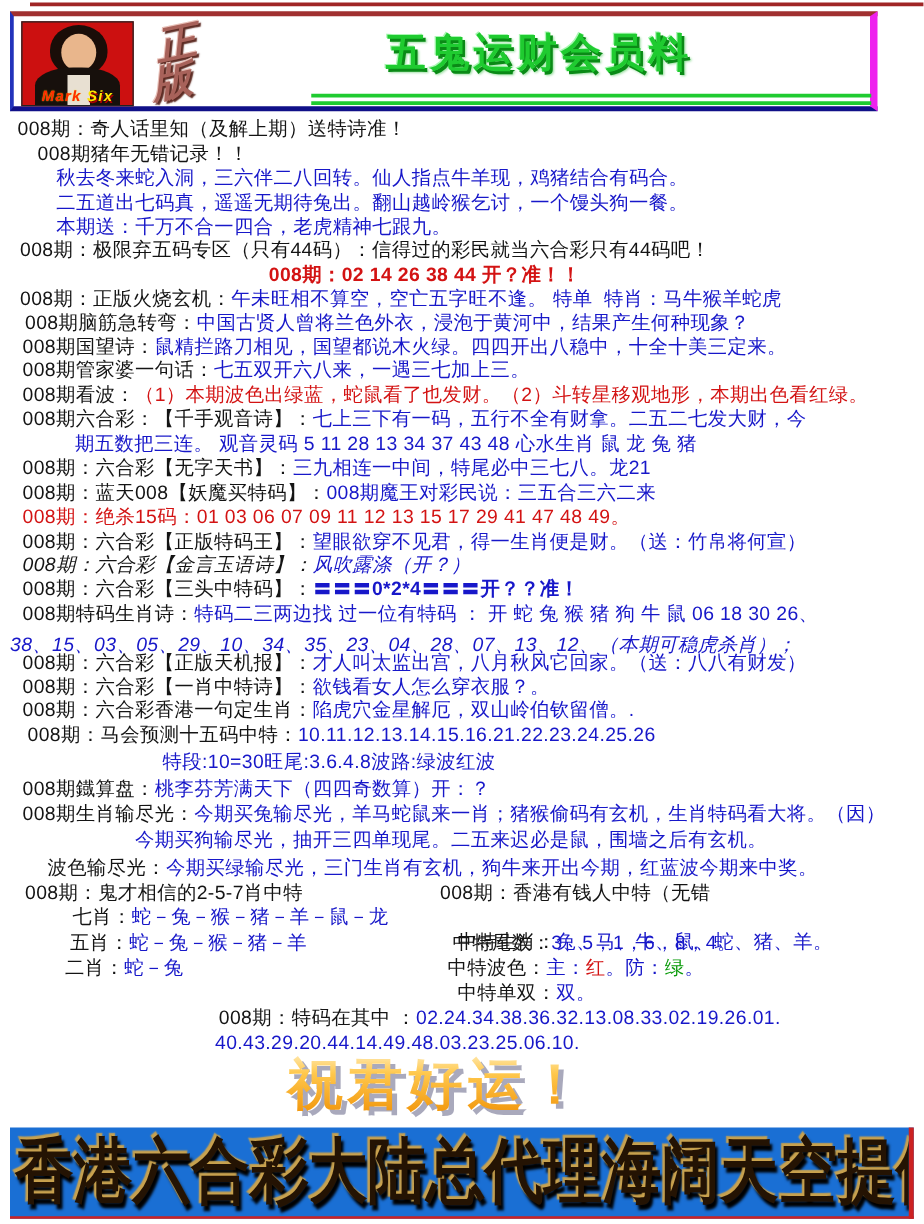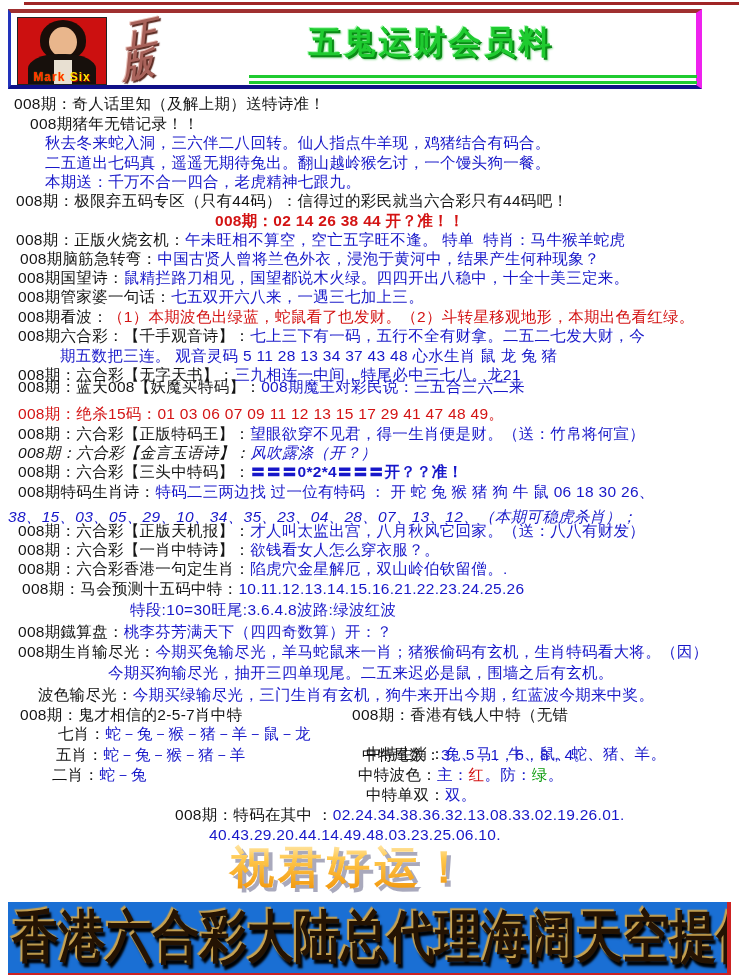--- a/index.html
+++ b/index.html
@@ -11,21 +11,21 @@
 
   
   .header-box{position:absolute;left:8px;top:9px;width:694px;height:80px;background:#ffffff;
     border-top:4px solid #a03030;border-left:3px solid #2233bb;border-bottom:4px solid #101088;
     border-right:6px solid #ee22ee;box-sizing:border-box;}
   .photo{position:absolute;left:6px;top:4px;width:88px;height:66px;background:#cc1010;overflow:hidden;border:1px solid #222;}
   .photo .hair{position:absolute;left:22px;top:2px;width:46px;height:40px;background:#1a0d08;border-radius:50% 50% 45% 45%;}
   .photo .face{position:absolute;left:31px;top:9px;width:28px;height:30px;background:#e9b68c;border-radius:50%;}
   .photo .body{position:absolute;left:10px;top:36px;width:68px;height:32px;background:#17100c;border-radius:45% 45% 0 0;}
   .photo .blouse{position:absolute;left:36px;top:42px;width:18px;height:26px;background:#e8e0d2;}
-  .photo .caption{position:absolute;left:0;right:0;bottom:0;font-size:12px;font-weight:bold;text-align:center;letter-spacing:1px;line-height:13px;}
+  .photo .caption{position:absolute;left:0;right:0;bottom:0;font-size:12px;font-weight:bold;font-style:italic;text-align:center;letter-spacing:1px;line-height:13px;}
   .photo .cap-mark{color:#ff2a00;text-shadow:0 0 1px #ffd700;}
   .photo .cap-six{color:#ffe400;text-shadow:1px 1px 0 #a00;}
   .edition{position:absolute;left:108px;top:6px;width:46px;font-size:32px;line-height:30px;font-weight:bold;
     color:#a8625a;text-shadow:2px 2px 1px #5c2a22,-1px -1px 0 #e8c0b8;transform:skewY(-12deg) skewX(-6deg);text-align:center;}
   .main-title{position:absolute;left:160px;top:8px;width:520px;text-align:center;font-size:32px;font-weight:bold;letter-spacing:3px;
     color:#1fcb30;text-shadow:2px 2px 0 #0a8a16,-1px -1px 0 #a9f7b2,3px 3px 2px #9adfa0;white-space:nowrap;}
   .title-underline{position:absolute;left:238px;top:62px;width:448px;height:10px;}
   .title-underline .u1,.title-underline .u2{height:3px;background:#1fcb30;}
   .title-underline .u2{margin-top:3px;}
 
@@ -87,21 +87,21 @@
       <div class="line" style="top: 192px; left: 16px;"><span class="seg blk">008期：极限弃五码专区（只有44码）：信得过的彩民就当六合彩只有44码吧！</span></div>
       <div class="line" style="top: 212px; left: 215px;"><span class="seg red b">008期：02 14 26 38 44 开？准！！</span></div>
       <div class="line" style="top: 231px; left: 16px;"><span class="seg blk">008期：正版火烧玄机：</span><span class="seg blu">午未旺相不算空，空亡五字旺不逢。 特单  特肖：马牛猴羊蛇虎</span></div>
       <div class="line" style="top: 250px; left: 20px;"><span class="seg blk">008期脑筋急转弯：</span><span class="seg blu">中国古贤人曾将兰色外衣，浸泡于黄河中，结果产生何种现象？</span></div>
       <div class="line" style="top: 269px; left: 18px;"><span class="seg blk">008期国望诗：</span><span class="seg blu">鼠精拦路刀相见，国望都说木火绿。四四开出八稳中，十全十美三定来。</span></div>
       <div class="line" style="top: 288px; left: 18px;"><span class="seg blk">008期管家婆一句话：</span><span class="seg blu">七五双开六八来，一遇三七加上三。</span></div>
       <div class="line" style="top: 308px; left: 18px;"><span class="seg blk">008期看波：</span><span class="seg red">（1）本期波色出绿蓝，蛇鼠看了也发财。（2）斗转星移观地形，本期出色看红绿。</span></div>
       <div class="line" style="top: 327px; left: 18px;"><span class="seg blk">008期六合彩：【千手观音诗】：</span><span class="seg blu">七上三下有一码，五行不全有财拿。二五二七发大财，今</span></div>
       <div class="line" style="top: 347px; left: 60px;"><span class="seg blu">期五数把三连。 观音灵码 5 11 28 13 34 37 43 48 心水生肖 鼠 龙 兔 猪</span></div>
       <div class="line" style="top: 366px; left: 18px;"><span class="seg blk">008期：六合彩【无字天书】：</span><span class="seg blu">三九相连一中间，特尾必中三七八。龙21</span></div>
-      <div class="line" style="top: 378px; left: 18px;"><span class="seg blk">008期：蓝天008【妖魔买特码】：</span><span class="seg blu">008期魔王对彩民说：三五合三六二来</span></div>
+      <div class="line" style="top: 386px; left: 18px;"><span class="seg blk">008期：蓝天008【妖魔买特码】：</span><span class="seg blu">008期魔王对彩民说：三五合三六二来</span></div>
       <div class="line" style="top: 405px; left: 18px;"><span class="seg red">008期：绝杀15码：01 03 06 07 09 11 12 13 15 17 29 41 47 48 49。</span></div>
       <div class="line" style="top: 425px; left: 18px;"><span class="seg blk">008期：六合彩【正版特码王】：</span><span class="seg blu">望眼欲穿不见君，得一生肖便是财。（送：竹帛将何宣）</span></div>
       <div class="line" style="top: 444px; left: 18px; font-style: italic;"><span class="seg blk">008期：六合彩【金言玉语诗】：</span><span class="seg blu">风吹露涤（开？）</span></div>
       <div class="line" style="top: 463px; left: 18px;"><span class="seg blk">008期：六合彩【三头中特码】：</span><span class="seg blu b">〓〓〓0*2*4〓〓〓开？？准！</span></div>
       <div class="line" style="top: 483px; left: 18px;"><span class="seg blk">008期特码生肖诗：</span><span class="seg blu">特码二三两边找 过一位有特码 ： 开 蛇 兔 猴 猪 狗 牛 鼠 06 18 30 26、</span></div>
       <div class="line" style="top: 508px; left: 8px; font-style: italic;"><span class="seg blu">38、15、03、05、29、10、34、35、23、04、28、07、13、12、（本期可稳虎杀肖）；</span></div>
       <div class="line" style="top: 522px; left: 18px;"><span class="seg blk">008期：六合彩【正版天机报】：</span><span class="seg blu">才人叫太监出宫，八月秋风它回家。（送：八八有财发）</span></div>
       <div class="line" style="top: 541px; left: 18px;"><span class="seg blk">008期：六合彩【一肖中特诗】：</span><span class="seg blu">欲钱看女人怎么穿衣服？。</span></div>
       <div class="line" style="top: 560px; left: 18px;"><span class="seg blk">008期：六合彩香港一句定生肖：</span><span class="seg blu">陷虎穴金星解厄，双山岭伯钦留僧。.</span></div>
       <div class="line" style="top: 580px; left: 22px;"><span class="seg blk">008期：马会预测十五码中特：</span><span class="seg blu">10.11.12.13.14.15.16.21.22.23.24.25.26</span></div>
@@ -113,21 +113,21 @@
       <div class="line" style="top: 706px; left: 20px;"><span class="seg blk">008期：鬼才相信的2-5-7肖中特</span></div>
       <div class="line" style="top: 706px; left: 352px;"><span class="seg blk">008期：香港有钱人中特（无错</span></div>
       <div class="line" style="top: 725px; left: 58px;"><span class="seg blk">七肖：</span><span class="seg blu">蛇－兔－猴－猪－羊－鼠－龙</span></div>
       <div class="line" style="top: 725px; left: 366px; margin-top: 20px;"><span class="seg blk">中特生肖：</span><span class="seg blu">兔、马、牛、鼠、蛇、猪、羊。</span></div>
       <div class="line" style="top: 746px; left: 56px;"><span class="seg blk">五肖：</span><span class="seg blu">蛇－兔－猴－猪－羊</span></div>
       <div class="line" style="top: 746px; left: 362px;"><span class="seg blk">中特尾数：</span><span class="seg blu">3、5，1，6，8，4。</span></div>
       <div class="line" style="top: 766px; left: 52px;"><span class="seg blk">二肖：</span><span class="seg blu">蛇－兔</span></div>
       <div class="line" style="top: 766px; left: 358px;"><span class="seg blk">中特波色：</span><span class="seg blu">主：</span><span class="seg red">红</span><span class="seg blu">。</span><span class="seg blu">防：</span><span class="seg grn">绿</span><span class="seg blu">。</span></div>
       <div class="line" style="top: 786px; left: 366px;"><span class="seg blk">中特单双：</span><span class="seg blu">双。</span></div>
       <div class="line" style="top: 806px; left: 175px;"><span class="seg blk">008期：特码在其中 ：</span><span class="seg blu">02.24.34.38.36.32.13.08.33.02.19.26.01.</span></div>
-      <div class="line" style="top: 826px; left: 172px; margin-left: 37px;"><span class="seg blu">40.43.29.20.44.14.49.48.03.23.25.06.10.</span></div>
+      <div class="line" style="top: 826px; left: 172px;"><span class="seg blu">40.43.29.20.44.14.49.48.03.23.25.06.10.</span></div>
     </div>
 
   <div class="wish">祝君好运！</div>
 
   <div class="banner">
     <div class="banner-text" id="banner-text">
         <span>香</span>
         <span>港</span>
         <span>六</span>
         <span>合</span>

